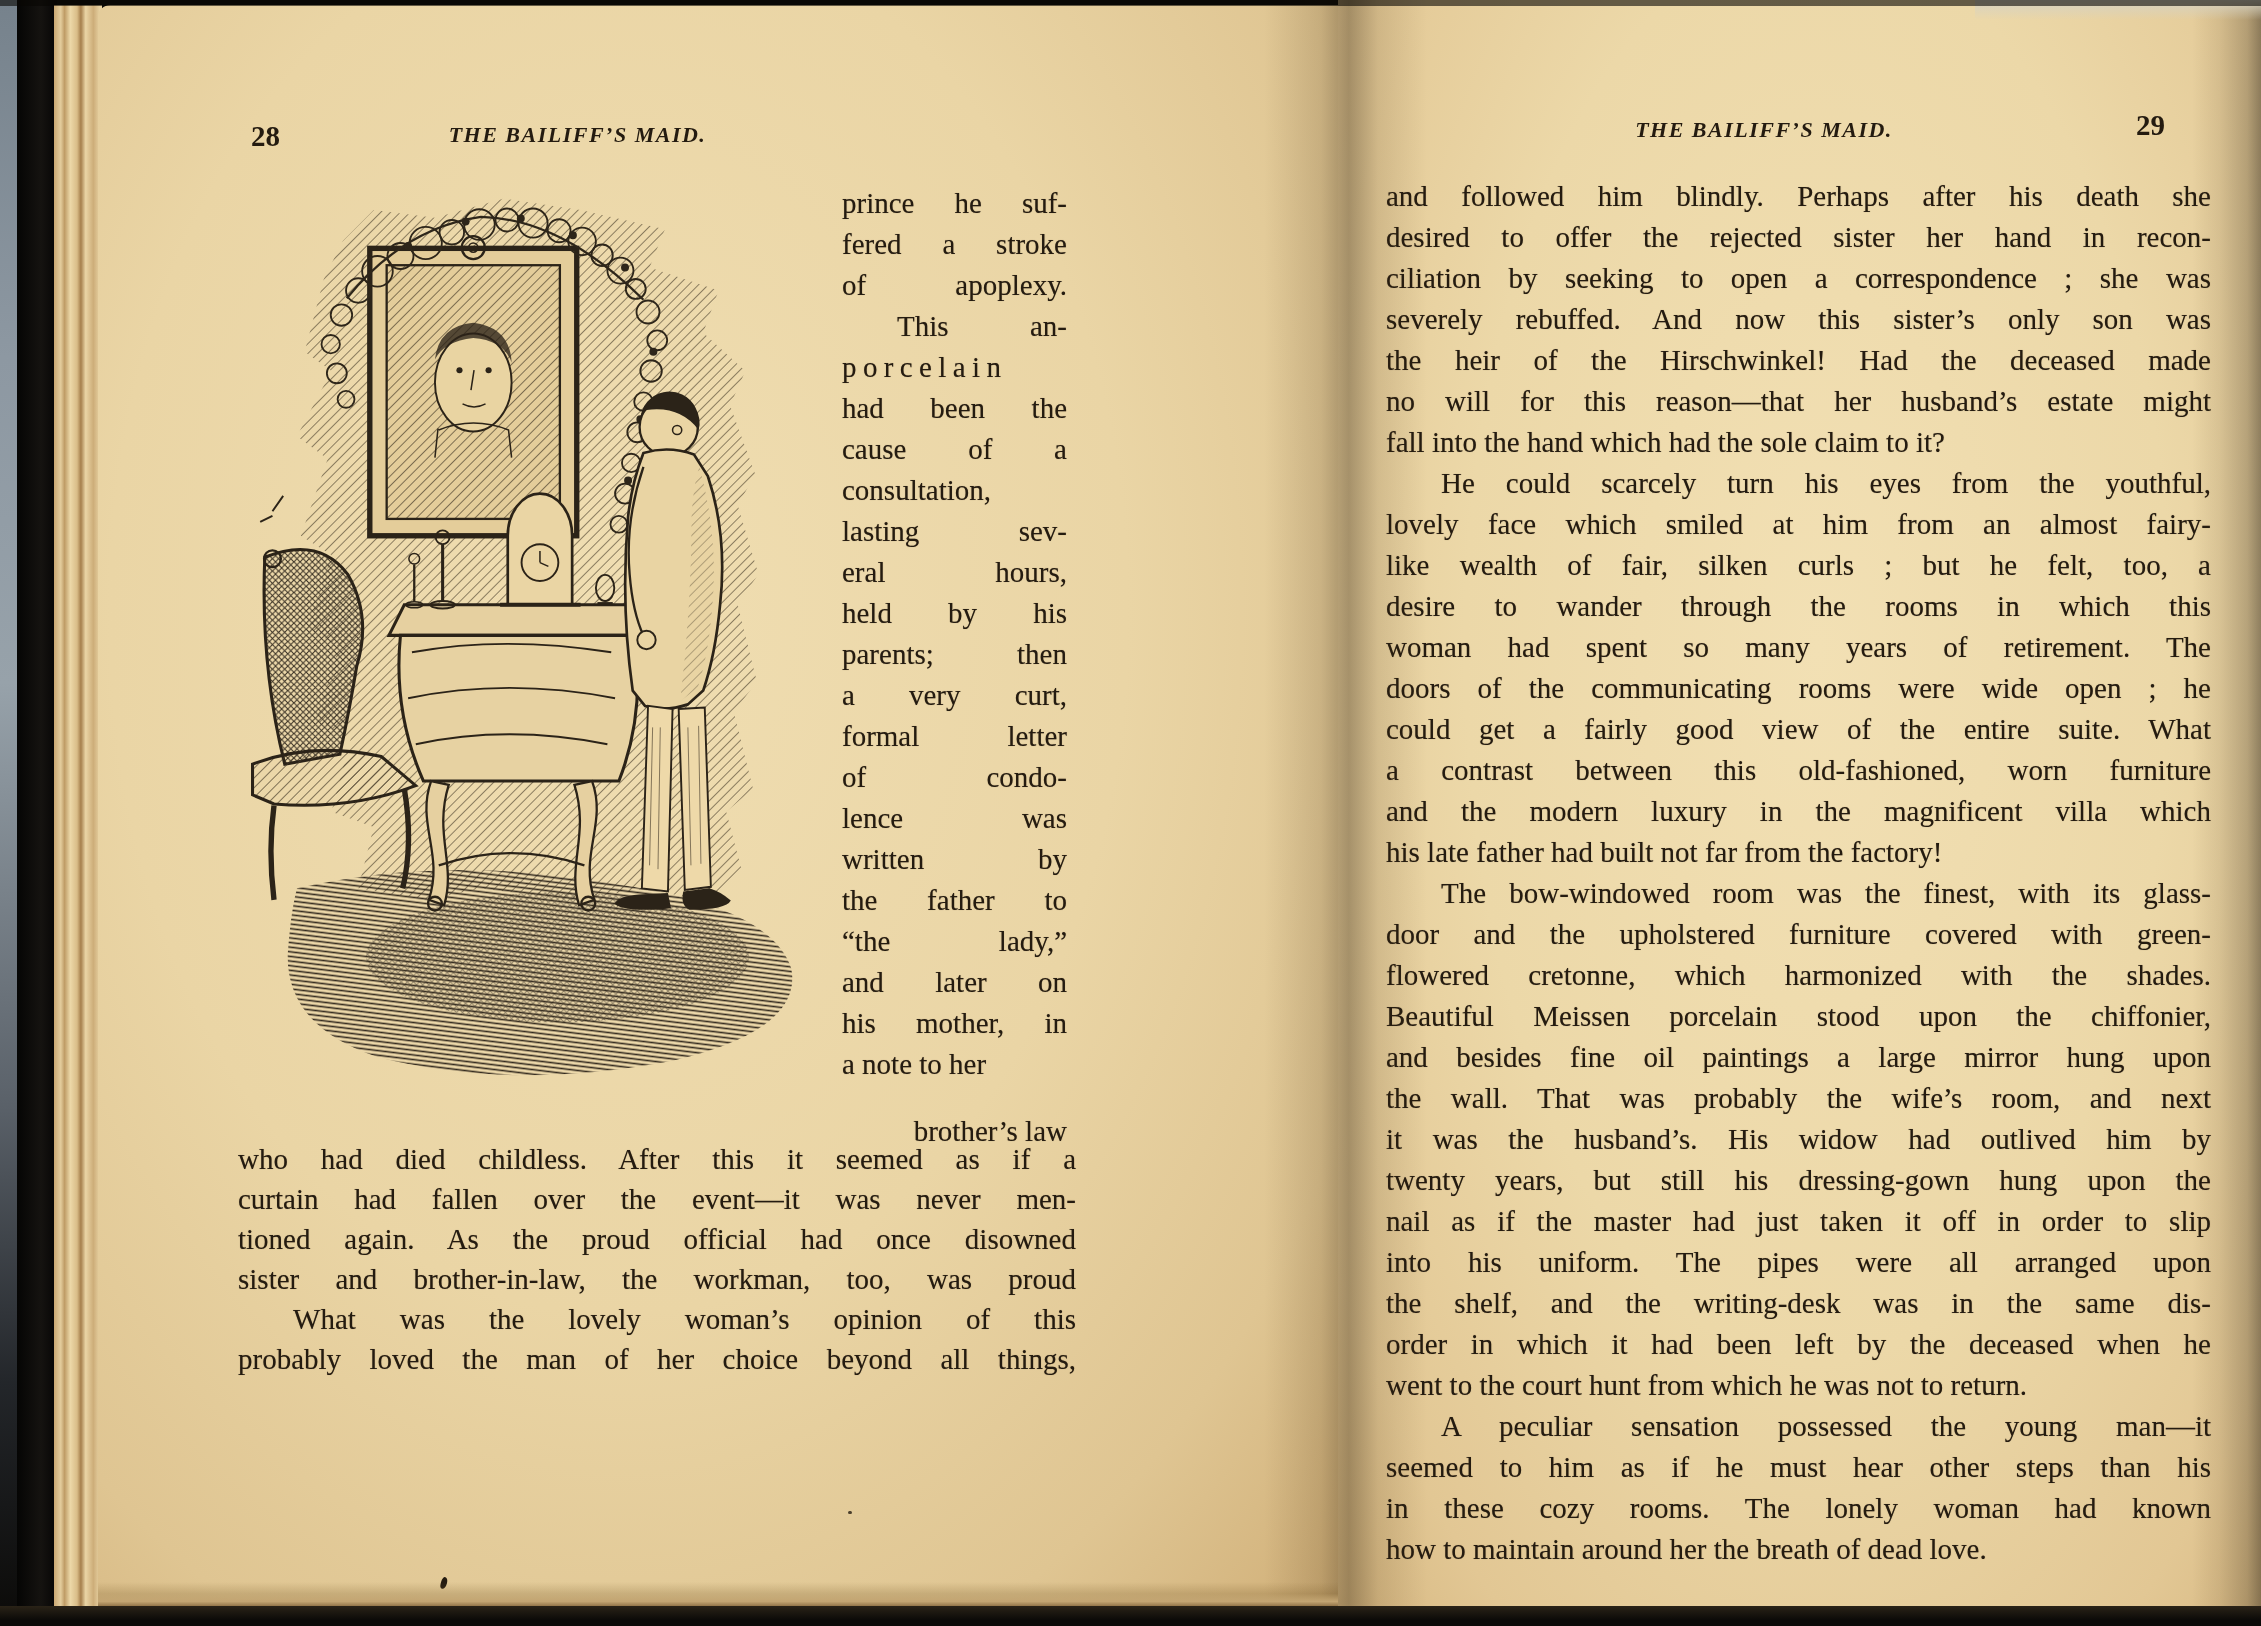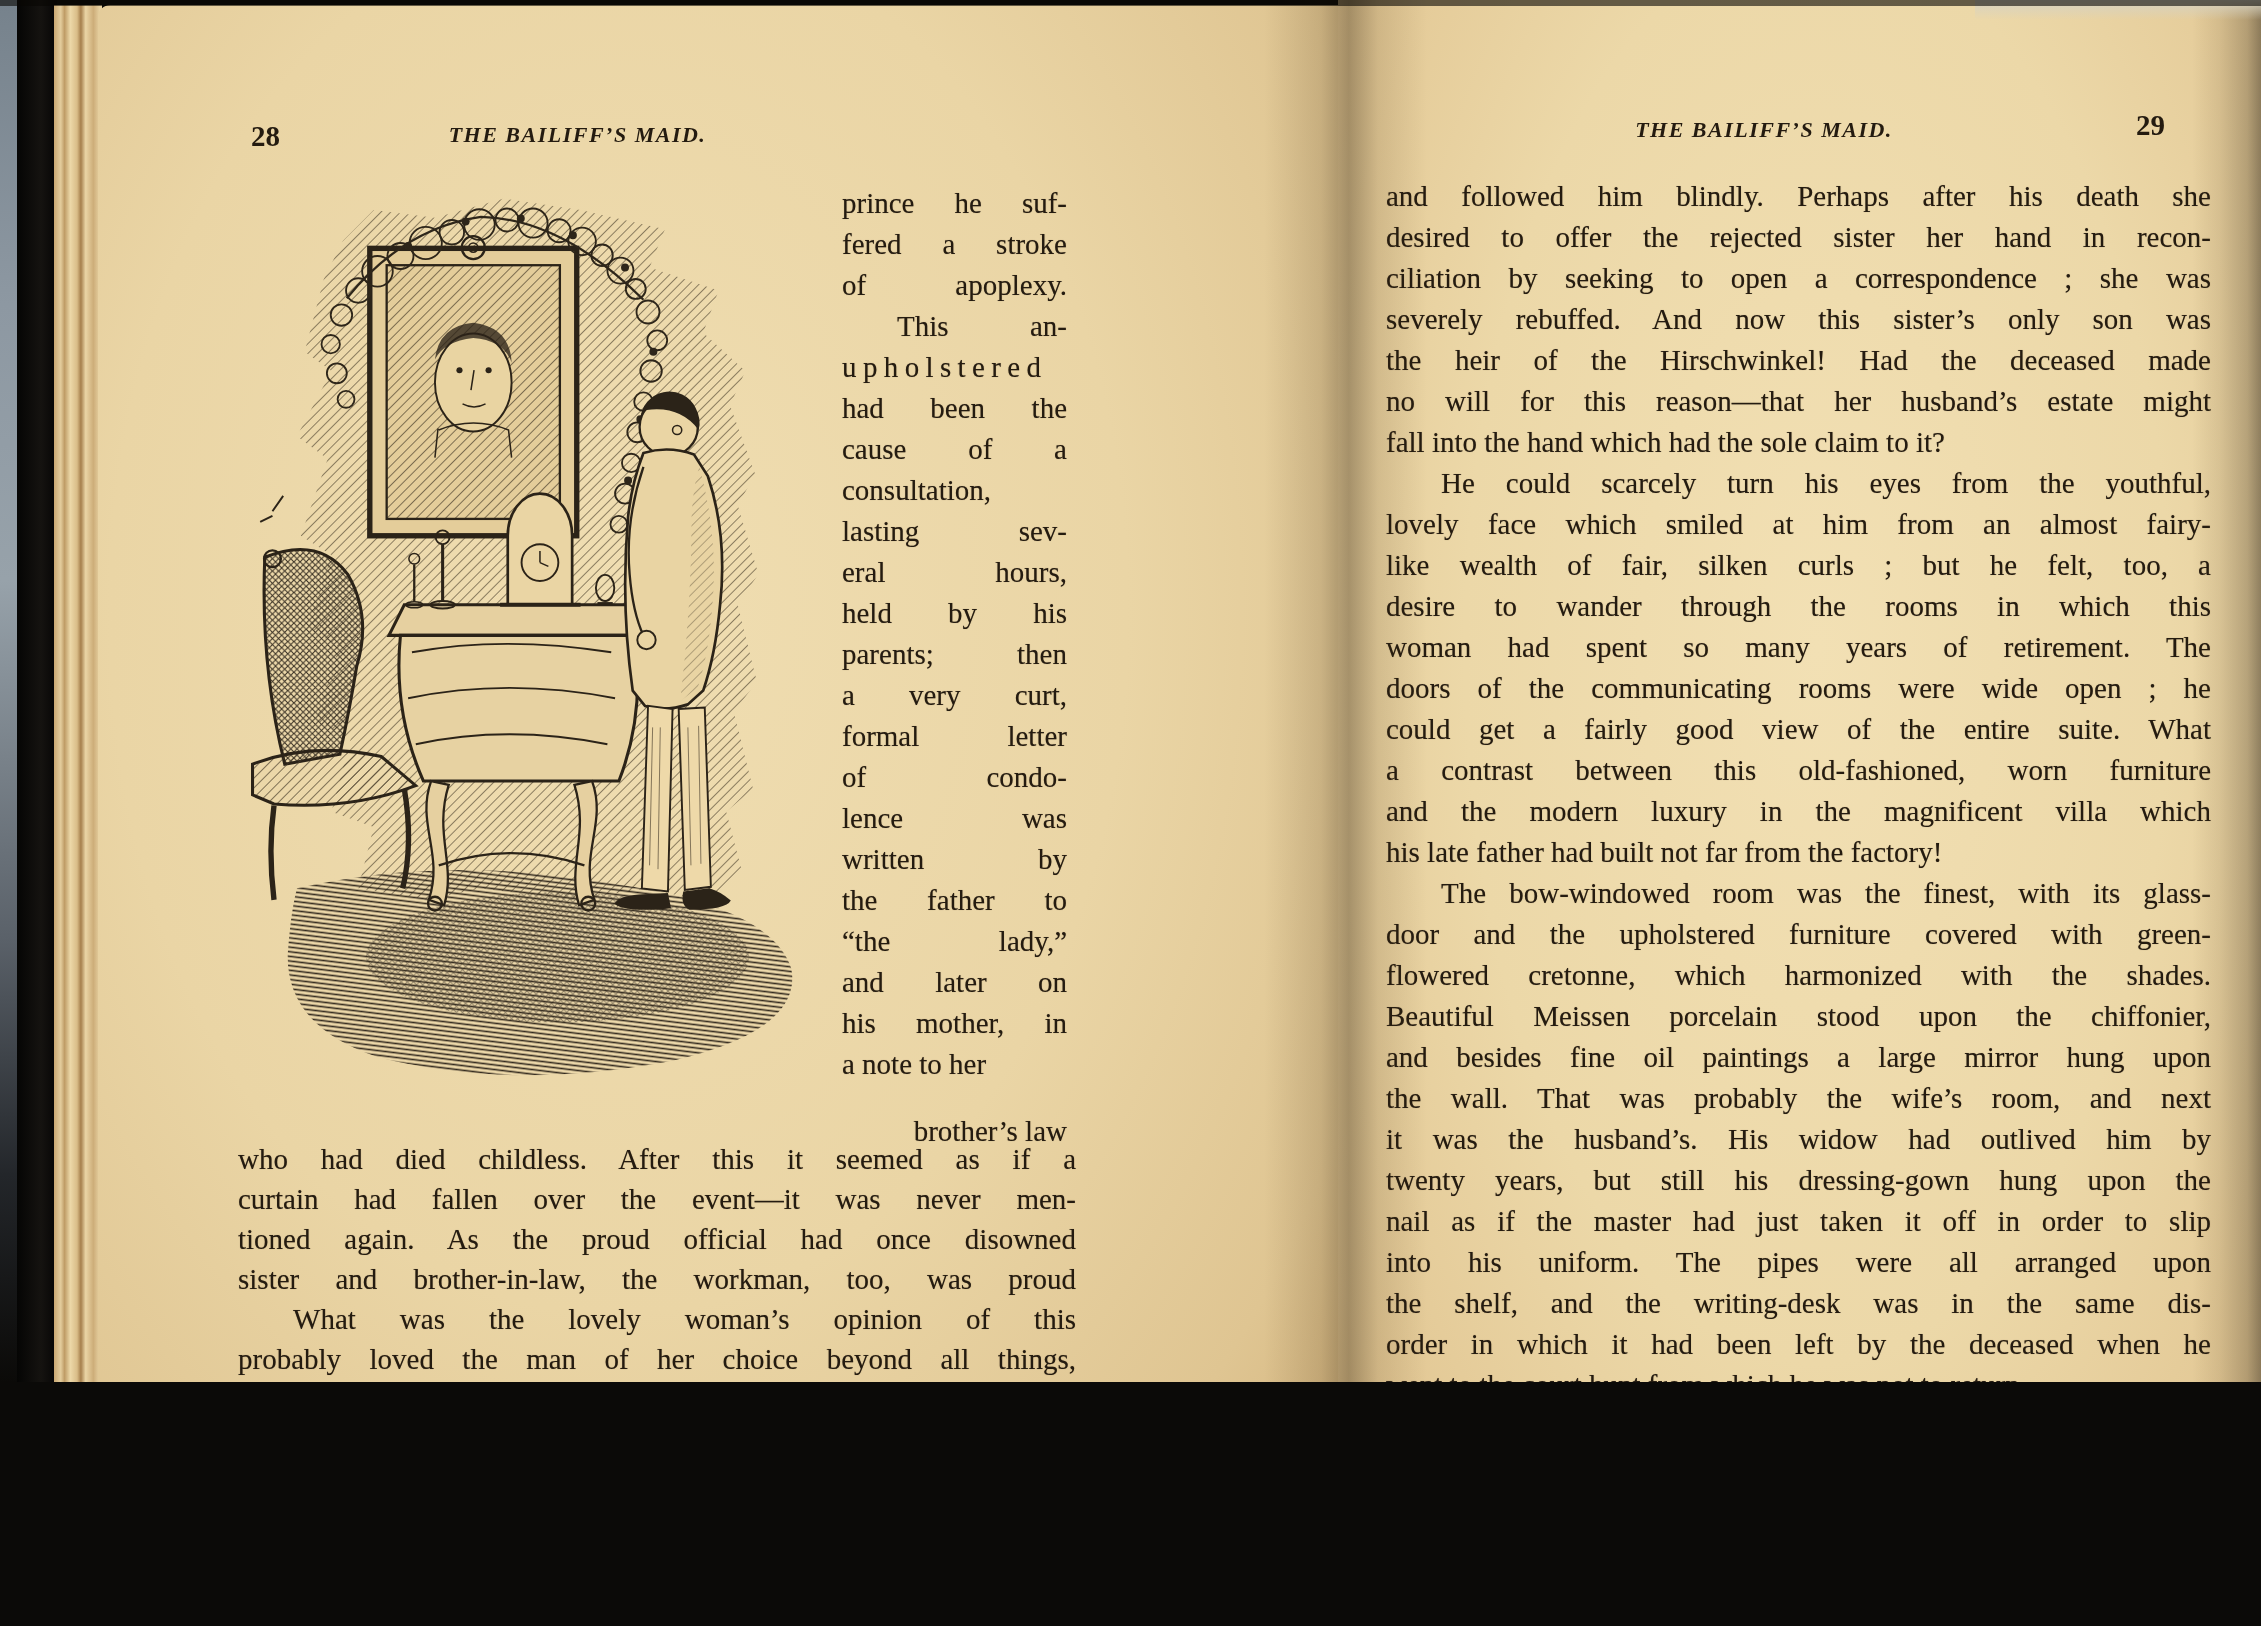--- a/index.html
+++ b/index.html
@@ -1,16 +1,16 @@
 <!DOCTYPE html>
 <html style="font-size:12.3px"><head>
 <meta charset="utf-8">
 <style>
   html,body{margin:0;padding:0;background:#0b0a08;}
-  .scene{position:relative;width:2261px;height:1382px;overflow:hidden;
+  .scene{position:relative;width:2261px;height:1626px;overflow:hidden;
          background:#0b0a08;font-family:"Liberation Serif","DejaVu Serif",serif;}
   
   .surface{position:absolute;left:0;top:0;width:23px;height:100%;
     background:linear-gradient(180deg,#76828c 0%,#8d98a2 22%,#97a2aa 42%,#5a6169 68%,#23262a 85%,#0b0a08 100%);}
   
   .cover{position:absolute;left:17px;top:0;width:40px;height:100%;
     background:linear-gradient(90deg,#050504,#151310 60%,#060505);}
   
   .page-edges{position:absolute;left:54px;top:4.6px;width:48px;height:1605px;
     background:linear-gradient(90deg,#caa873 0%,#e3cc9c 14%,#bf9c66 22%,#ecd8a8 34%,#d9bd88 48%,#a57f4c 56%,#ead5a5 66%,#cdad79 82%,#e6d0a0 95%);}
@@ -194,21 +194,21 @@
           <path d="M564,934 Q560,952 572,958 Q620,958 626,946 Q612,934 598,930 Z" fill="#2b2318" stroke="none"></path>
         </g>
       </svg>
     </div>
 
     <div class="textblock narrow-col">
         <div class="line">prince he suf-</div>
         <div class="line">fered a stroke</div>
         <div class="line">of apoplexy.</div>
         <div class="line ind">This an-</div>
-        <div class="line track">upholstered</div>
+        <div class="line track">porcelain</div>
         <div class="line">had been the</div>
         <div class="line">cause of a</div>
         <div class="line">consultation,</div>
         <div class="line">lasting sev-</div>
         <div class="line">eral hours,</div>
         <div class="line">held by his</div>
         <div class="line">parents; then</div>
         <div class="line">a very curt,</div>
         <div class="line">formal letter</div>
         <div class="line">of condo-</div>

